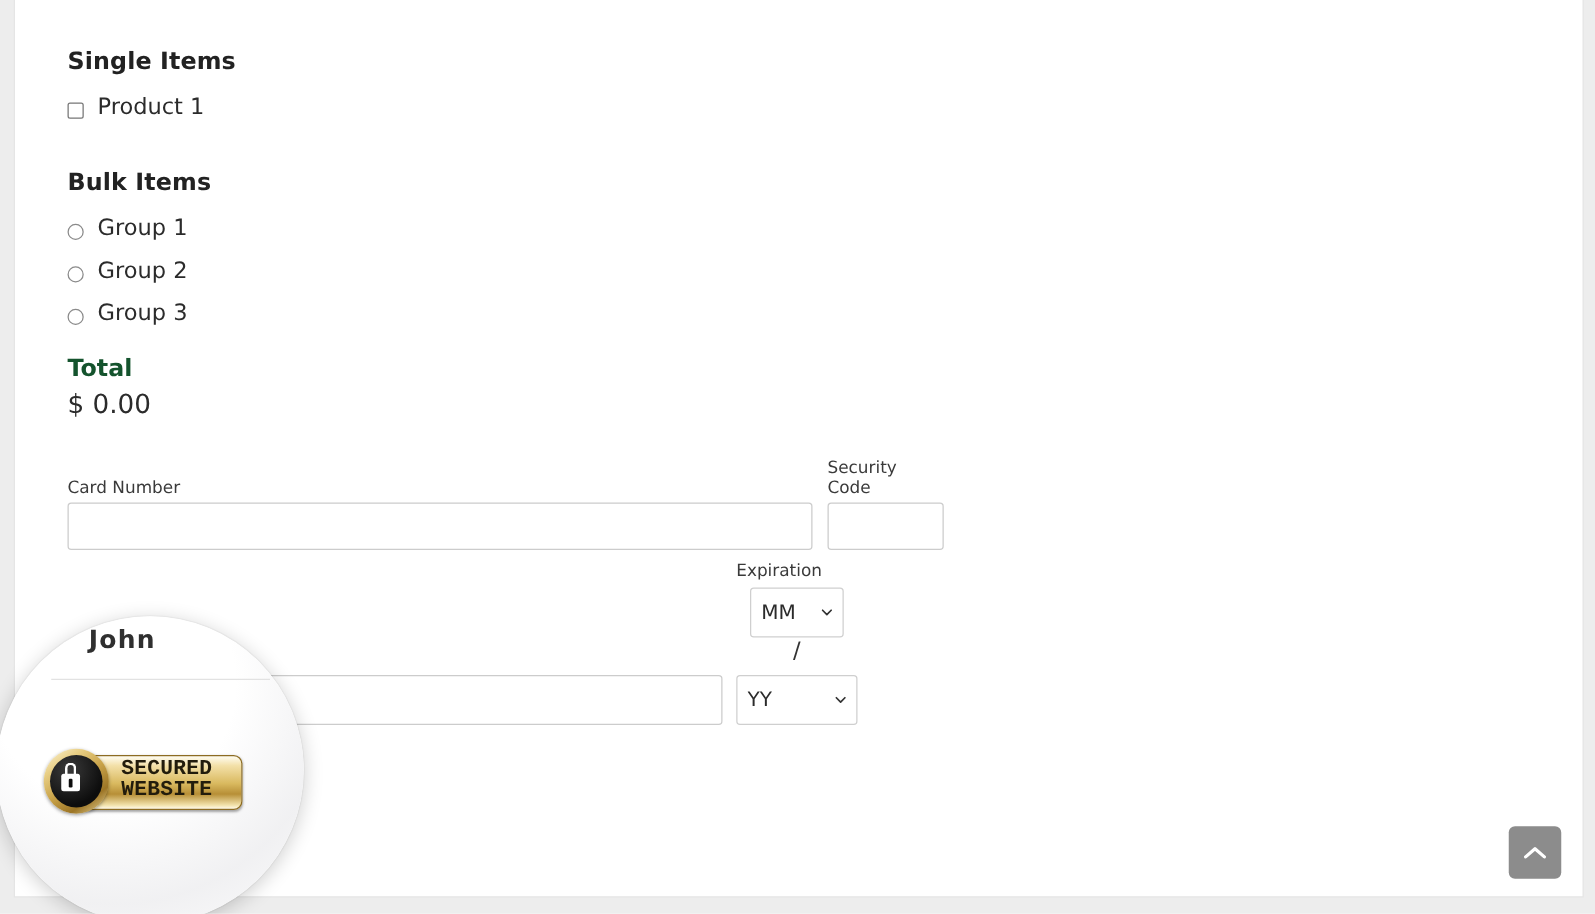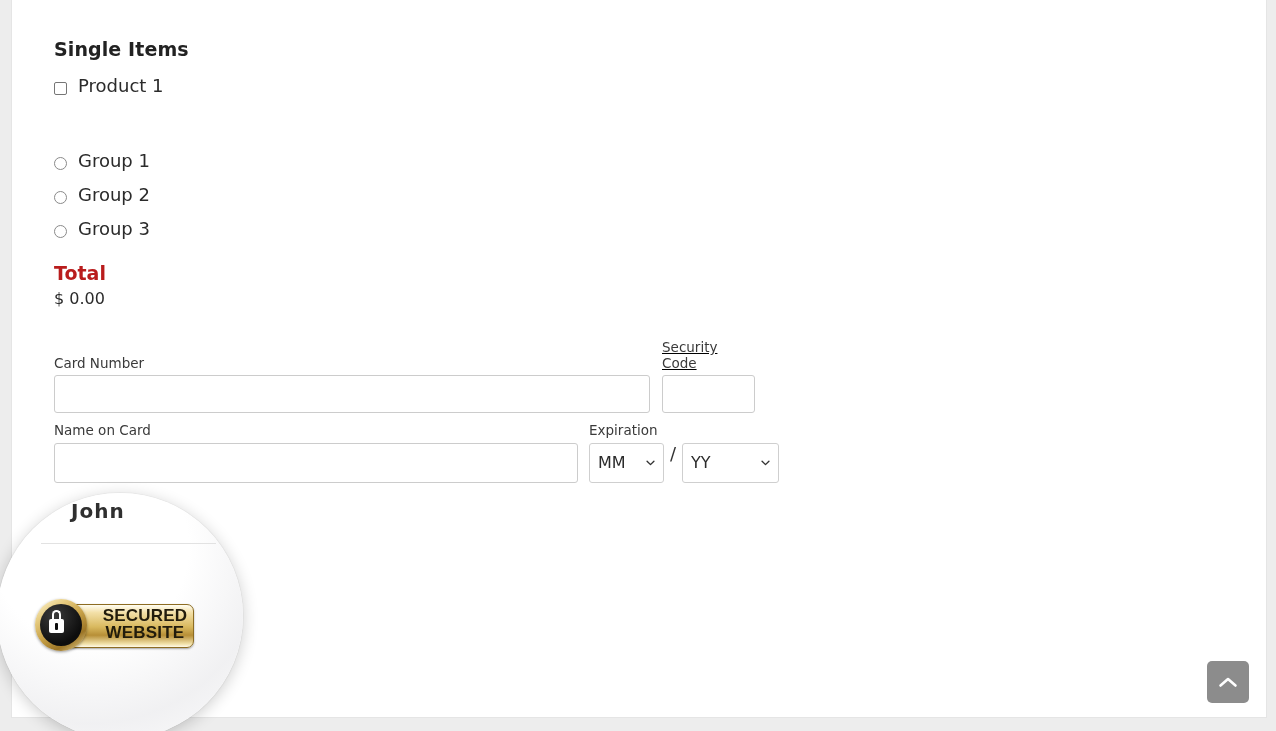--- a/index.html
+++ b/index.html
@@ -69,24 +69,24 @@
     border: 1px solid #8a8a8a;
     border-radius: 50%;
     background: #ffffff;
     flex: 0 0 auto;
   }
 
   
   .total-title {
     font-size: 19px;
     font-weight: bold;
-    color: #b91c1c;
+    color: #14532d;
   }
   .total-amount {
-    font-size: 16px;
+    font-size: 21px;
     color: #2b2b2b;
     margin-top: 5px;
   }
 
   
   .cc-title {
     font-size: 19px;
     font-weight: bold;
     color: #222222;
   }
@@ -211,22 +211,22 @@
     border-radius: 7px;
     background: linear-gradient(180deg, #fffdf2 0%, #f3e0a8 18%, #d9b95f 52%, #b78f37 72%, #f2e2ab 93%, #fffaea 100%);
     box-shadow: 0 1px 2px rgba(0,0,0,0.35);
     border: 1px solid #8d6c22;
   }
   .badge-text {
     position: absolute;
     left: 62px;
     top: 8px;
     width: 96px;
-    text-align: center;
-    font-family: Liberation Sans, sans-serif;
+    text-align: left;
+    font-family: Liberation Mono, monospace;
     line-height: 1.02;
     color: #221c0c;
   }
   .badge-text .l1 {
     display: block;
     font-size: 17px;
     font-weight: bold;
     letter-spacing: 0.2px;
   }
   .badge-text .l2 {
@@ -313,20 +313,21 @@
     <div style="height:9px;"></div>
 
     <div class="option-row">
       <span class="cb"></span>
       <span class="option-label">Product 1</span>
     </div>
     <div style="height:8px;"></div>
     <div style="height:8px;"></div>
 
     <div style="height:24px;"></div>
+    <div class="section-title">Bulk Items</div>
     <div style="height:9px;"></div>
 
     <div class="option-row">
       <span class="rb"></span>
       <span class="option-label">Group 1</span>
     </div>
     <div style="height:8px;"></div>
     <div class="option-row">
       <span class="rb"></span>
       <span class="option-label">Group 2</span>
@@ -343,37 +344,37 @@
 
     <div style="height:24px;"></div>
     <div style="height:7px;"></div>
 
     <div class="cc-row">
       <div style="width:596px;">
         <div class="field-label">Card Number</div>
         <input class="text-input" style="width: 596px;" type="text" placeholder="">
       </div>
       <div style="width:12px;"></div>
-      <div style="width:93px;text-decoration:underline;">
+      <div style="width:93px;">
         <div class="field-label">Security Code</div>
         <input class="text-input" style="width: 93px;" type="text" placeholder="">
       </div>
     </div>
 
     <div style="height:9px;"></div>
 
     <div class="cc-row">
       <div style="width:524px;">
         <div class="field-label">Name on Card</div>
         <input class="text-input" style="width: 524px; height: 40px;" type="text" placeholder="">
       </div>
       <div style="width:11px;"></div>
       <div>
         <div class="field-label">Expiration</div>
-        <div style="display:flex;align-items:flex-start;">
+        <div style="display:flex;align-items:center;flex-direction:column;">
           <span class="sel-wrap">
             <select class="sel" style="width:75px;">
               <option>MM</option>
             </select>
             <svg class="sel-chevron" viewBox="0 0 10 7">
               <path d="M1 1.4 L5 5.4 L9 1.4" fill="none" stroke="#333" stroke-width="1.6" stroke-linecap="round" stroke-linejoin="round"></path>
             </svg>
           </span>
           <span class="slash">/</span>
           <span class="sel-wrap">

